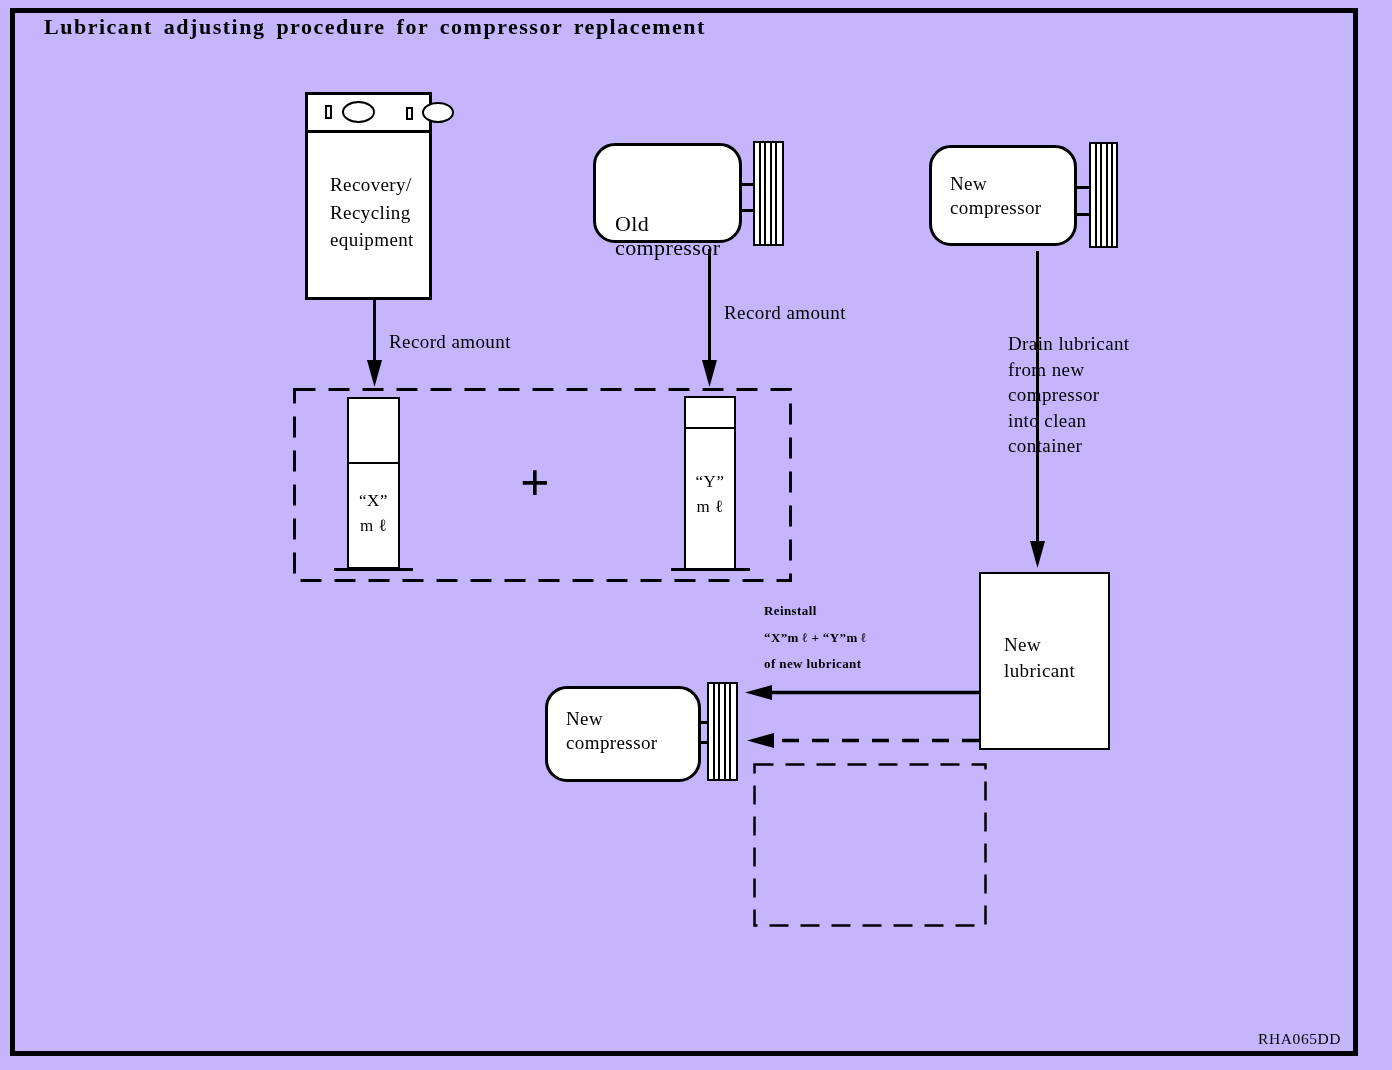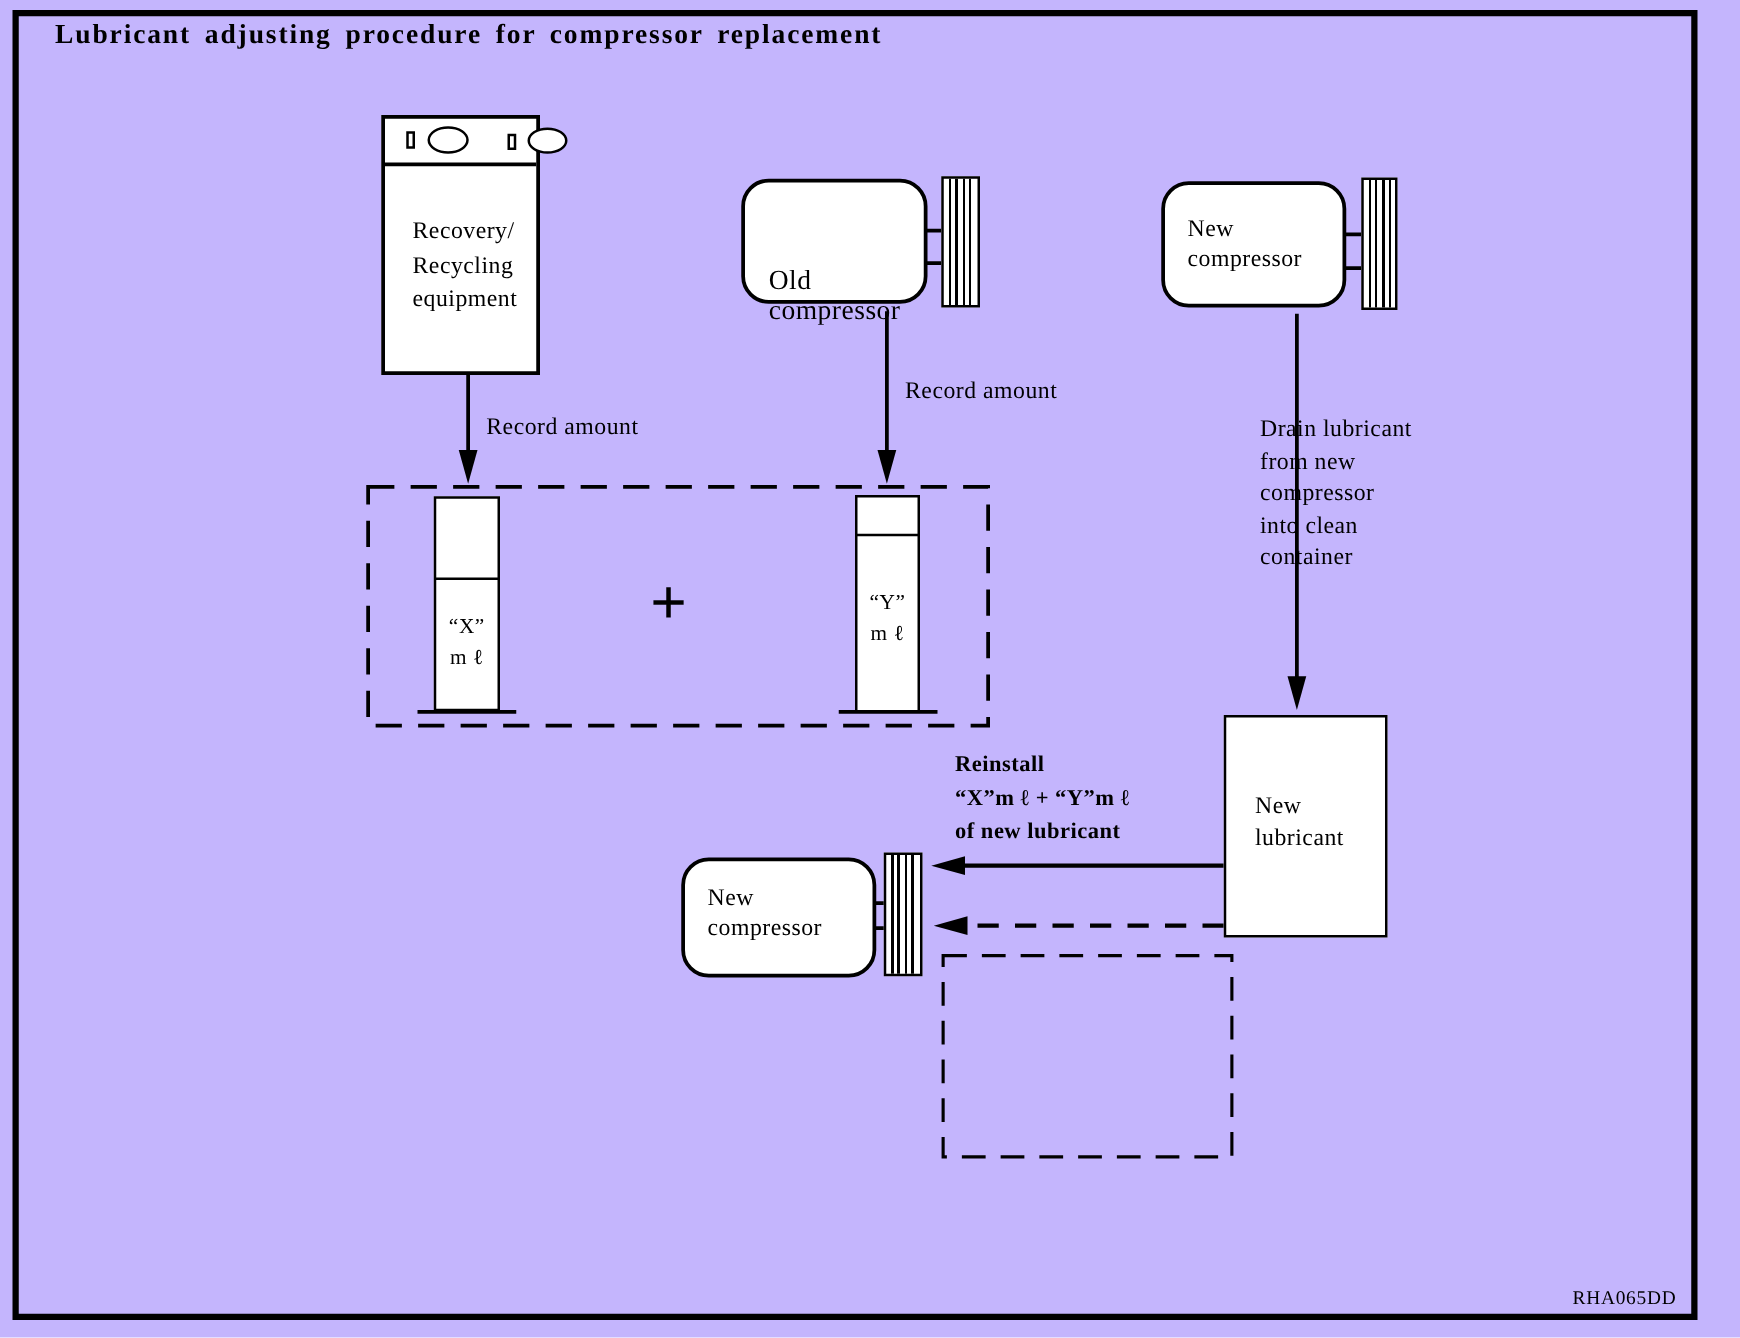--- a/index.html
+++ b/index.html
@@ -115,21 +115,21 @@
     <div class="cyl-txt" style="top:74px;">“Y”</div>
     <div class="cyl-txt" style="top:99px;">m ℓ</div>
   </div>
   <div class="abs cyl-base" style="left:671px; top:568px; width:79px;"></div>
 
   <div class="abs" style="left:979px; top:572px; width:131px; height:178px; border:2.5px solid #000; background:#fff;">
     <div class="lbl" style="left:23px; top:58px; font-size:19px; line-height:26px;">New
 lubricant</div>
   </div>
 
-  <div class="lbl bold" style="left:764px; top:598px; font-size:18px; line-height:26.5px;">Reinstall
+  <div class="lbl bold" style="left:764px; top:598px; font-size:13px; line-height:26.5px;">Reinstall
 “X”m ℓ  +  “Y”m ℓ
 of new lubricant</div>
 
   <div class="abs node-body" style="left:545px; top:686px; width:156px; height:96px;">
     <div class="lbl" style="left:18px; top:18px; font-size:19px; line-height:24px;">New
 compressor</div>
   </div>
   <div class="abs stub" style="left:700px; top:721px; width:8px;"></div>
   <div class="abs stub" style="left:700px; top:741px; width:8px;"></div>
   <div class="abs rib" style="left:707px; top:682px; width:31px; height:99px;"></div>

